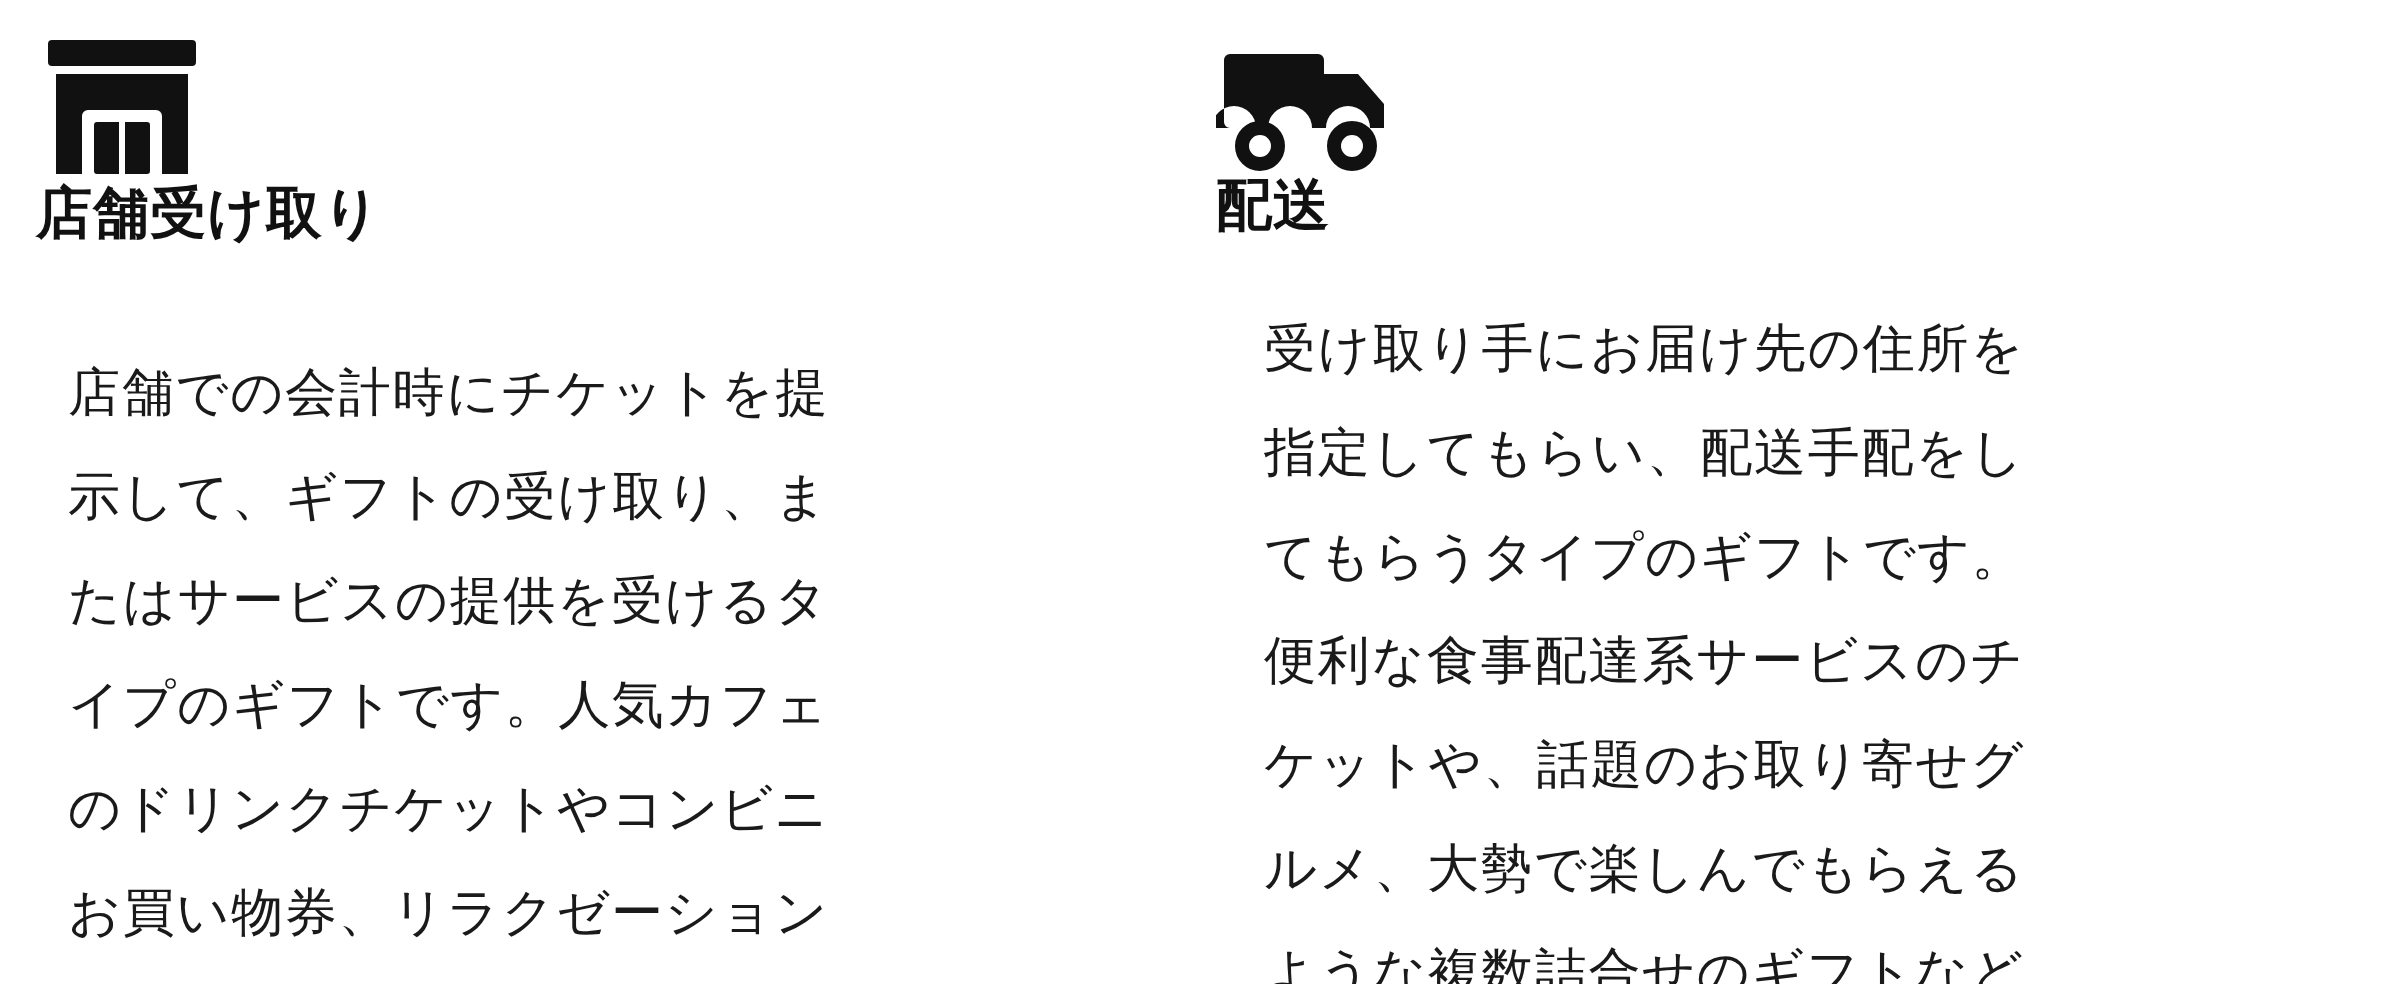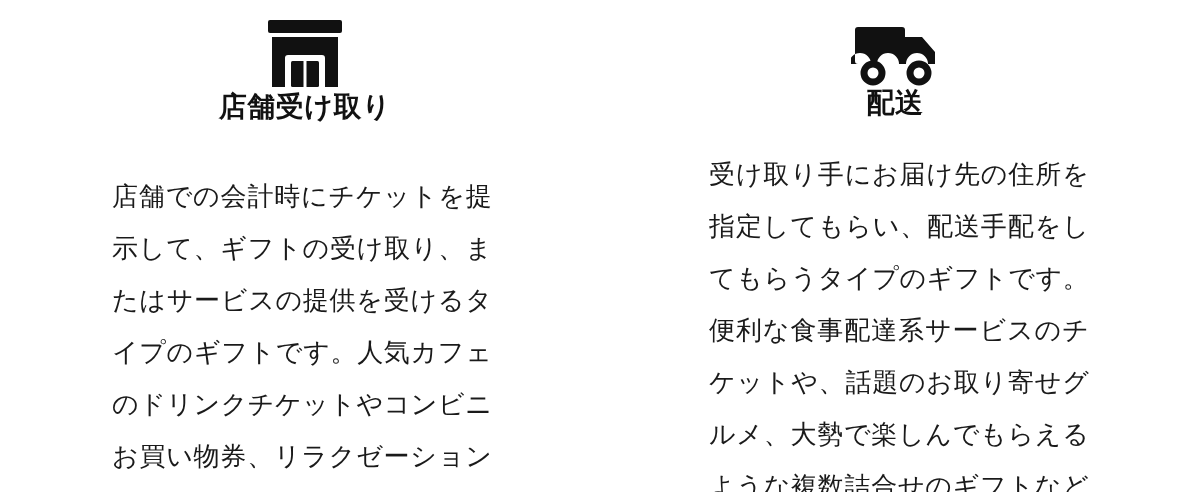--- a/index.html
+++ b/index.html
@@ -19,21 +19,21 @@
     flex-direction: row;
     width: 1200px;
     height: 492px;
     box-sizing: border-box;
     padding: 14px 10px 0 10px;
   }
   .feature-col {
     flex: 1 1 0;
     display: flex;
     flex-direction: column;
-    align-items: center;
+    align-items: flex-start;
     box-sizing: border-box;
     padding: 0 8px;
   }
   .icon-wrap {
     height: 86px;
     display: flex;
     align-items: center;
     justify-content: center;
   }
   .icon-wrap svg {

